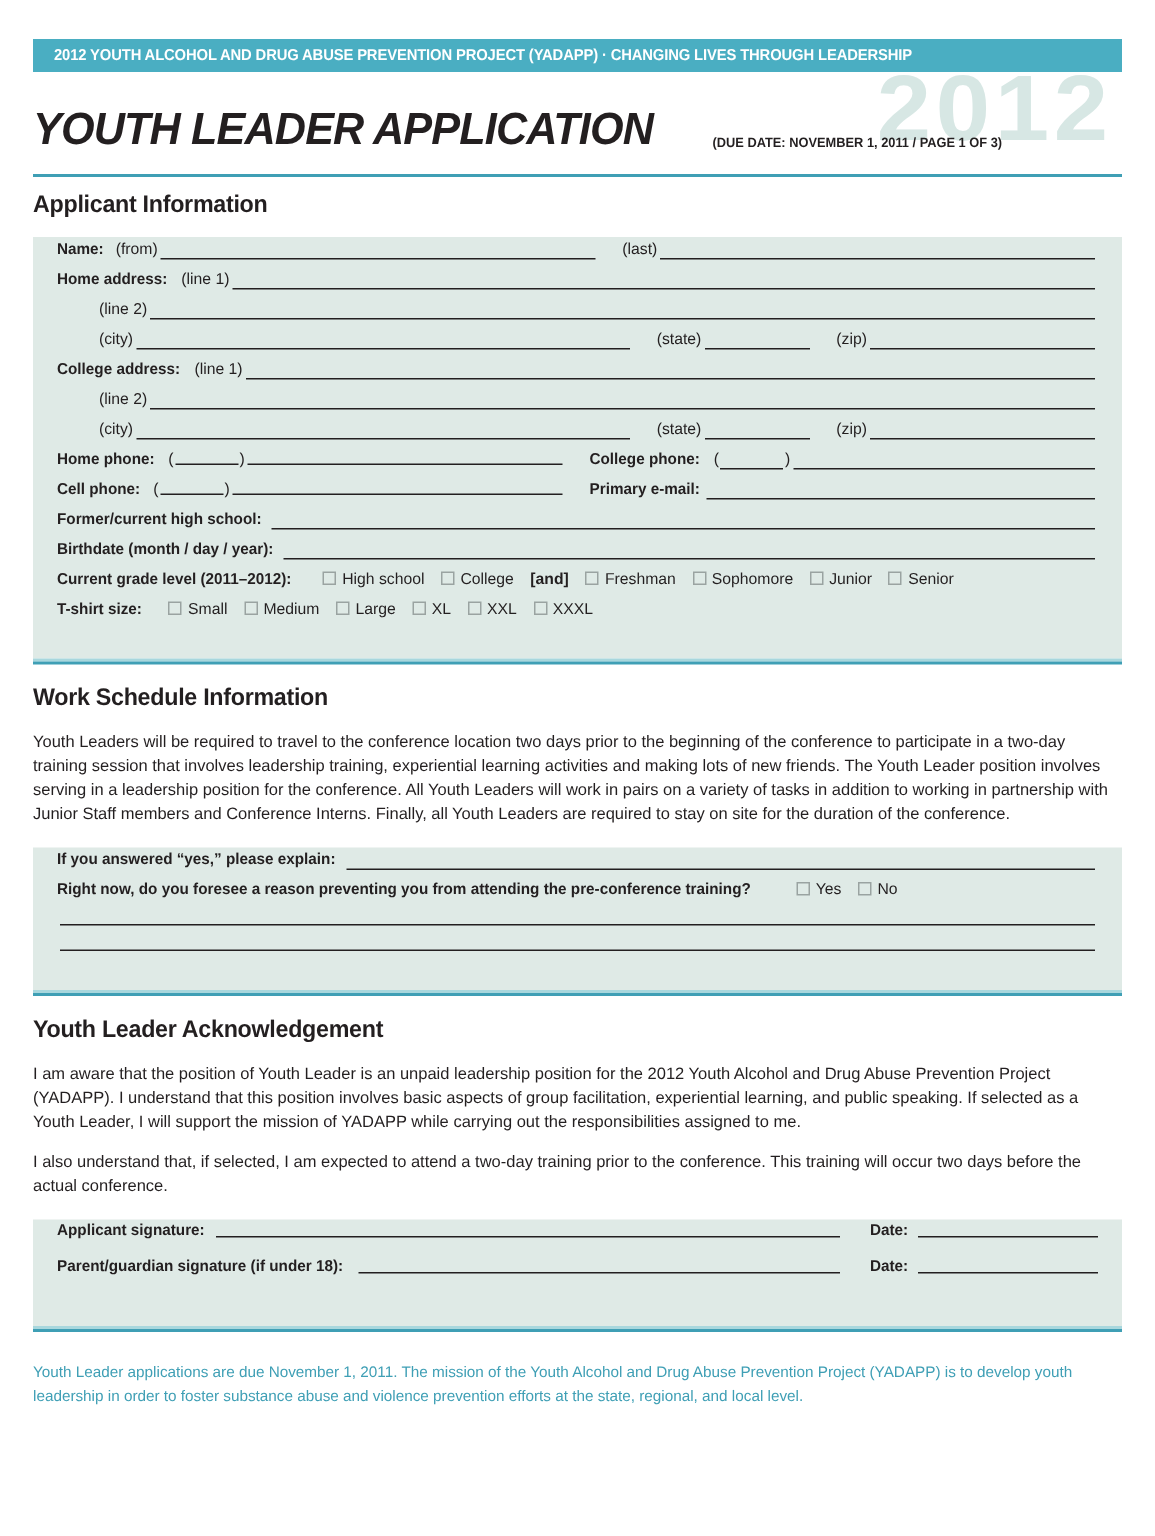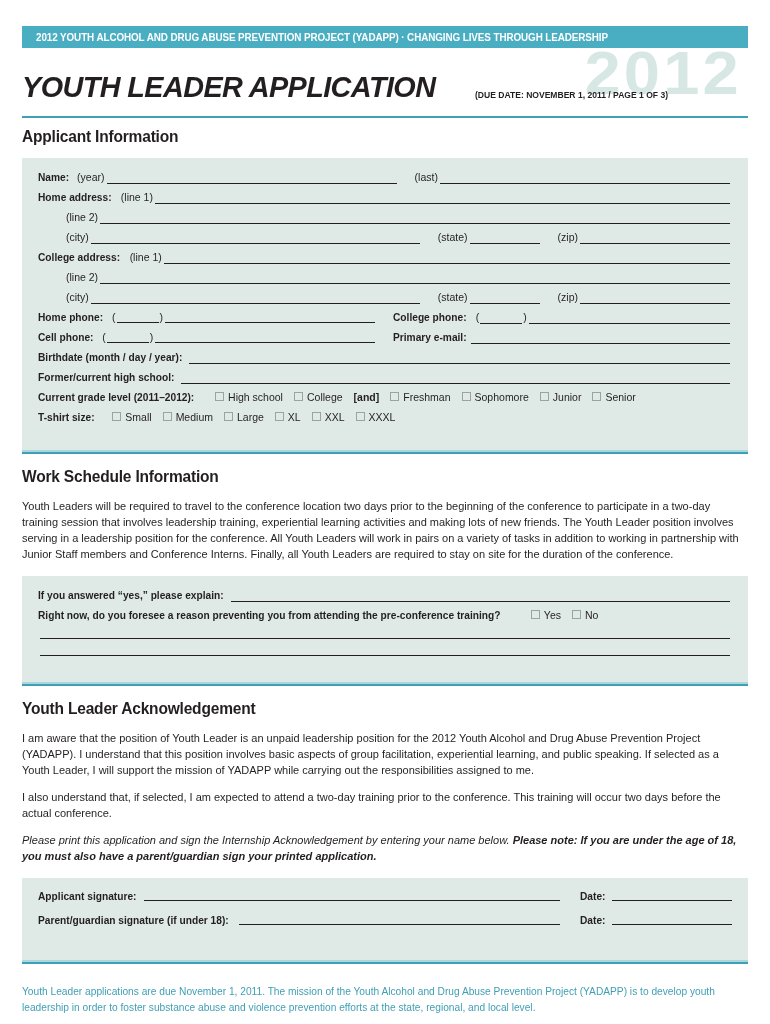--- a/index.html
+++ b/index.html
@@ -81,21 +81,21 @@
     font-weight:bold;
     letter-spacing:-0.2px;
     transform:scaleX(0.97);
     transform-origin:left center;
     white-space:nowrap;
   }
 
   
   .panel {
     background:#dfeae6;
-    padding:12px 16px 14px 16px;
+    padding:1px 16px 14px 16px;
   }
   .panel-row {
     display:flex;
     align-items:flex-end;
     font-size:10.5px;
     line-height:14px;
     margin-bottom:6px;
     white-space:nowrap;
   }
   .panel-row:last-child { margin-bottom:12px; }
@@ -110,21 +110,21 @@
     min-width:10px;
   }
   .line.fixed-sm { flex:none; width:70px; }
   .line.fixed-md { flex:none; width:150px; }
   .line.paren {
     flex:none; width:42px; margin:0 1px;
   }
   .gap-sm { display:inline-block; width:7px; flex:none; }
   .gap-md { display:inline-block; width:16px; flex:none; }
 
-  .col-left { display:flex; align-items:center; flex:1; }
+  .col-left { display:flex; align-items:flex-start; flex:1; }
   .col-right { display:flex; align-items:flex-end; flex:1; }
 
   
   .cb {
     display:inline-block;
     width:9px; height:9px;
     border:1px solid #9aa3a1;
     background:#dfeae6;
     margin-right:4px;
     flex:none;
@@ -189,21 +189,21 @@
   <div class="spacer-10"></div>
 
   <div class="section-head">Applicant Information</div>
   <div class="spacer-12"></div>
 
   <div class="panel">
 
     <div class="panel-row">
       <span class="lbl">Name:</span>
       <span class="gap-sm"></span>
-      <span class="lbl-reg">(year)</span>
+      <span class="lbl-reg">(from)</span>
       <span class="line"></span>
       <span class="gap-md"></span>
       <span class="lbl-reg">(last)</span>
       <span class="line"></span>
     </div>
 
     <div class="panel-row">
       <span class="lbl">Home address:</span>
       <span class="gap-sm"></span>
       <span class="lbl-reg">(line 1)</span>
@@ -283,26 +283,26 @@
         <span class="line"></span>
       </span>
       <span class="gap-md"></span>
       <span class="col-right">
         <span class="lbl">Primary e-mail:</span>
         <span class="line"></span>
       </span>
     </div>
 
     <div class="panel-row">
+      <span class="lbl">Former/current high school:</span>
+      <span class="line"></span>
+    </div>
+
+    <div class="panel-row">
       <span class="lbl">Birthdate (month / day / year):</span>
-      <span class="line"></span>
-    </div>
-
-    <div class="panel-row">
-      <span class="lbl">Former/current high school:</span>
       <span class="line"></span>
     </div>
 
     <div class="panel-row">
       <span class="lbl">Current grade level (2011–2012):</span>
       <span class="gap-md"></span>
       <span class="cb-group">
         <span class="cb-item">
           <span class="cb"></span>
           <span>High school</span>
@@ -401,21 +401,20 @@
   </div>
 
   <div class="rule-light"></div>
   <div class="rule-dark"></div>
 
   <div class="spacer-14"></div>
   <div class="section-head">Youth Leader Acknowledgement</div>
   <div class="spacer-12"></div>
   <p class="body-text">I am aware that the position of Youth Leader is an unpaid leadership position for the 2012 Youth Alcohol and Drug Abuse Prevention Project (YADAPP). I understand that this position involves basic aspects of group facilitation, experiential learning, and public speaking. If selected as a Youth Leader, I will support the mission of YADAPP while carrying out the responsibilities assigned to me.</p>
   <p class="body-text">I also understand that, if selected, I am expected to attend a two-day training prior to the conference. This training will occur two days before the actual conference.</p>
-  <p class="body-text italic-note"><span>Please print this application and sign the Internship Acknowledgement by entering your name below. </span><b>Please note: If you are under the age of 18, you must also have a parent/guardian sign your printed application.</b></p>
   <div class="spacer-14"></div>
 
   <div class="panel">
     <div class="sig-row">
       <span class="lbl">Applicant signature:</span>
       <span class="sig-line" style="flex:1;"></span>
       <span class="gap-md"></span>
       <span class="lbl">Date:</span>
       <span class="sig-date-line"></span>
     </div>

